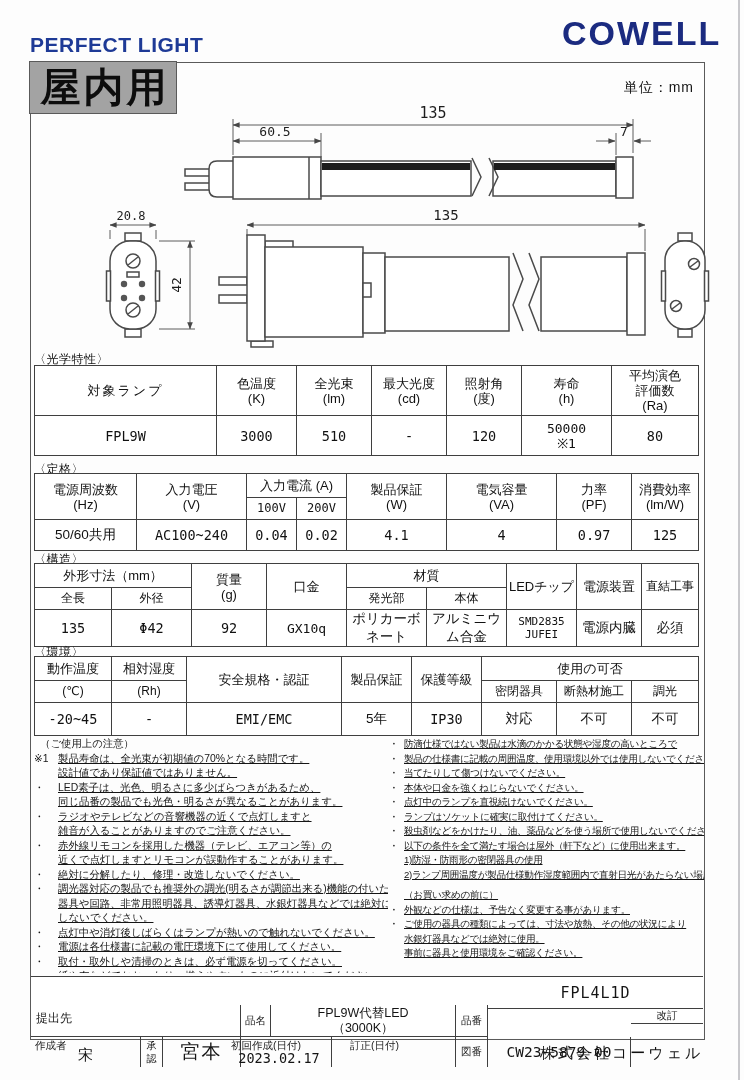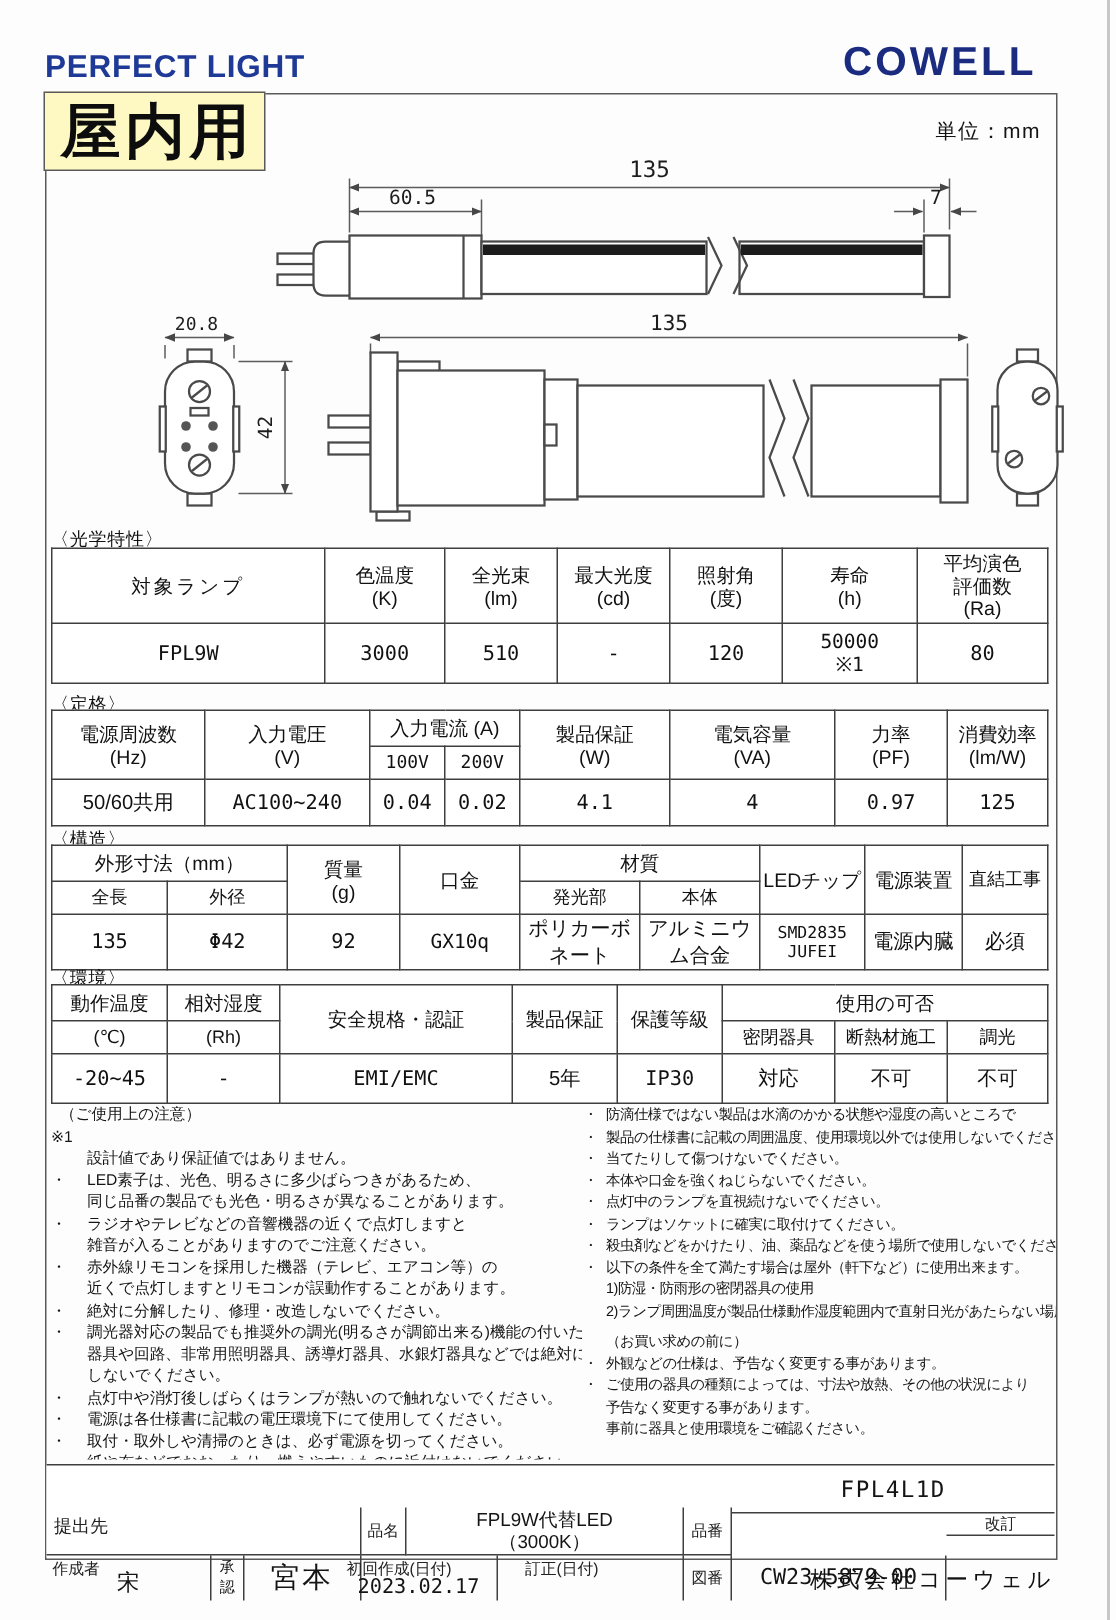--- a/index.html
+++ b/index.html
@@ -1,25 +1,25 @@
 <!DOCTYPE html>
 <html><head>
 <meta charset="utf-8">
 <style>
   html,body{margin:0;padding:0;background:#fff;}
   body{width:744px;height:1080px;font-family:"Liberation Sans","DejaVu Sans",sans-serif;color:#141414;}
   #page{position:relative;width:744px;height:1080px;background:#fdfdfd;overflow:hidden;}
   .mono{font-family:"DejaVu Sans Mono","Liberation Mono",monospace;}
 
   .brand-left{position:absolute;left:30px;top:33px;font-size:21px;font-weight:900;color:#1e3a96;letter-spacing:.5px;}
-  .brand-right{position:absolute;left:562px;top:26px;font-size:27px;font-weight:800;color:#1b2b80;letter-spacing:2px;}
+  .brand-right{position:absolute;left:562px;top:14px;font-size:34px;font-weight:800;color:#1b2b80;letter-spacing:2px;}
   .scan-edge{position:absolute;left:738px;top:0;width:2px;height:1080px;background:#c8c8cc;}
 
   .main-box{position:absolute;left:30px;top:62px;width:675px;height:978px;border:1.6px solid #5a5a5a;box-sizing:border-box;}
-  .indoor-box{position:absolute;left:-1.6px;top:-1.6px;width:148px;height:53px;border:1.6px solid #5a5a5a;box-sizing:border-box;background:#fef9c3;display:flex;align-items:center;padding-left:10px;font-size:40px;font-weight:700;letter-spacing:3px;color:#0d0d0d;}
+  .indoor-box{position:absolute;left:-1.6px;top:-1.6px;width:148px;height:53px;border:1.6px solid #5a5a5a;box-sizing:border-box;background:#a3a3a3;display:flex;align-items:center;padding-left:10px;font-size:40px;font-weight:700;letter-spacing:3px;color:#0d0d0d;}
   .unit-label{position:absolute;right:10px;top:16px;font-size:14px;letter-spacing:1px;}
 
   .drawing1{position:absolute;left:140px;top:36px;width:480px;height:115px;}
   .drawing2{position:absolute;left:36px;top:146px;width:648px;height:142px;}
 
   .sec-title{position:absolute;left:3px;font-size:12px;letter-spacing:.5px;color:#111;}
   table.tbl{position:absolute;left:3px;width:664px;border-collapse:collapse;table-layout:fixed;background:#fff;}
   table.tbl th,table.tbl td{border:1.4px solid #3f3f3f;text-align:center;vertical-align:middle;padding:0;font-weight:500;color:#111;}
   .pre{white-space:pre-line;}
   table.tbl th{font-size:13px;line-height:15px;}
@@ -30,21 +30,21 @@
   td.small{font-size:10px;}
   tr.hr-opt{height:50px;} tr.dr-opt{height:40px;}
   tr.h1{height:24px;margin-top:16px;} tr.h2{height:22px;} tr.dr{height:31px;} tr.dr2{height:33px;}
 
   .notes-col{position:absolute;top:674px;height:236px;overflow:hidden;font-size:10.4px;line-height:14.5px;color:#151515;}
   .notes-left{left:3px;width:354px;}
   .notes-right{left:358px;width:315px;font-size:9.6px;letter-spacing:-.3px;}
   .note-line{display:flex;}
   .note-marker{flex:0 0 24px;white-space:pre;}
   .notes-right .note-marker{flex:0 0 15px;}
-  .note-text{white-space:nowrap;}
+  .note-text{white-space:nowrap;text-decoration:underline;}
   .note-title{margin-top:6px;}
   .notes-head{padding-left:6px;}
 
   .footer-tbl{position:absolute;left:0;top:913px;width:671.8px;height:62px;border-top:1.4px solid #3f3f3f;box-sizing:border-box;background:#fff;}
   .fcell{position:absolute;box-sizing:border-box;}
   .br{border-right:1.4px solid #3f3f3f;margin-top:28px;}
   .bb{border-bottom:1.4px solid #3f3f3f;}
   .flabel{font-size:10.5px;color:#222;}
   .fcenter{display:flex;align-items:center;justify-content:center;}
   .company{position:absolute;left:540px;top:1044px;font-size:15px;letter-spacing:3px;color:#111;}
@@ -329,20 +329,21 @@
         <td>不可</td>
       </tr>
     </tbody>
       </table>
 
     <div class="notes-col notes-left">
       <div class="notes-head">（ご使用上の注意）</div>
       <div>
           <div class="note-line">
             <span class="note-marker">※1</span>
+            <span class="note-text">製品寿命は、全光束が初期値の70%となる時間です。</span>
           </div>
           <div class="note-line">
             <span class="note-marker"></span>
             <span class="note-text">設計値であり保証値ではありません。</span>
           </div>
           <div class="note-line">
             <span class="note-marker">・</span>
             <span class="note-text">LED素子は、光色、明るさに多少ばらつきがあるため、</span>
           </div>
           <div class="note-line">
@@ -448,21 +449,21 @@
           <div class="note-line">
             <span class="note-marker">・</span>
             <span class="note-text">外観などの仕様は、予告なく変更する事があります。</span>
           </div>
           <div class="note-line">
             <span class="note-marker">・</span>
             <span class="note-text">ご使用の器具の種類によっては、寸法や放熱、その他の状況により</span>
           </div>
           <div class="note-line">
             <span class="note-marker"></span>
-            <span class="note-text">予告なく変更する事があります。</span>
+            <span class="note-text">水銀灯器具などでは絶対に使用。</span>
           </div>
           <div class="note-line">
             <span class="note-marker"></span>
             <span class="note-text">事前に器具と使用環境をご確認ください。</span>
           </div>
         </div>
     </div>
 
     <div class="footer-tbl">
       <div class="fcell br bb" style="left:0;top:0;width:210px;height:32px;padding:3px 5px">

